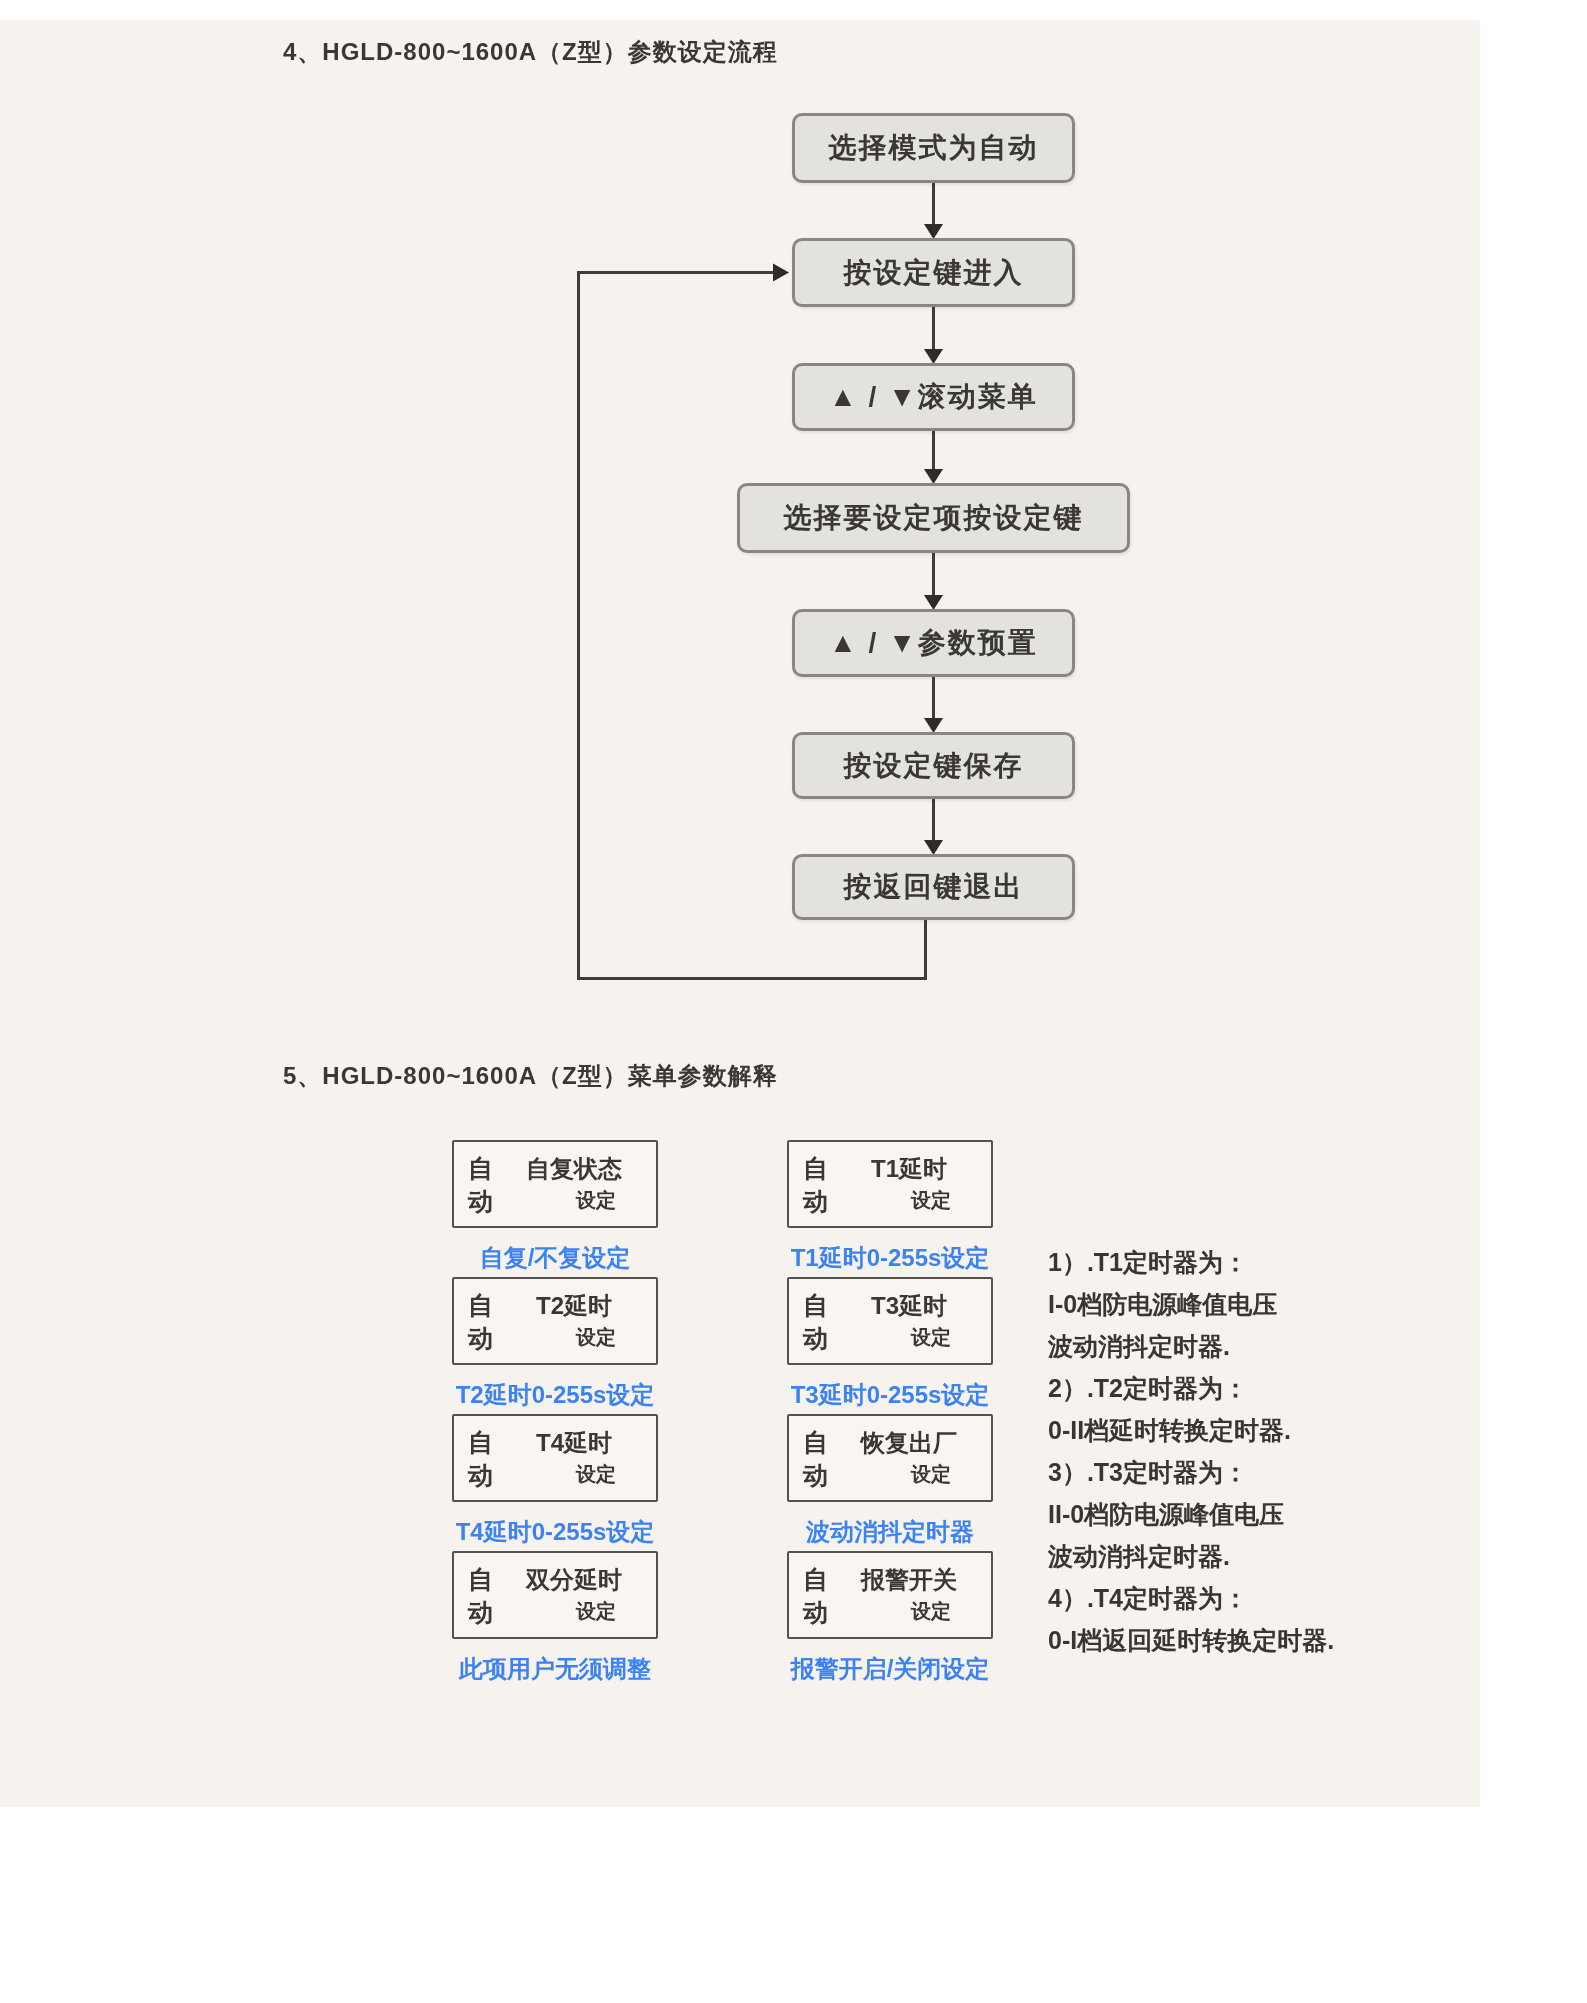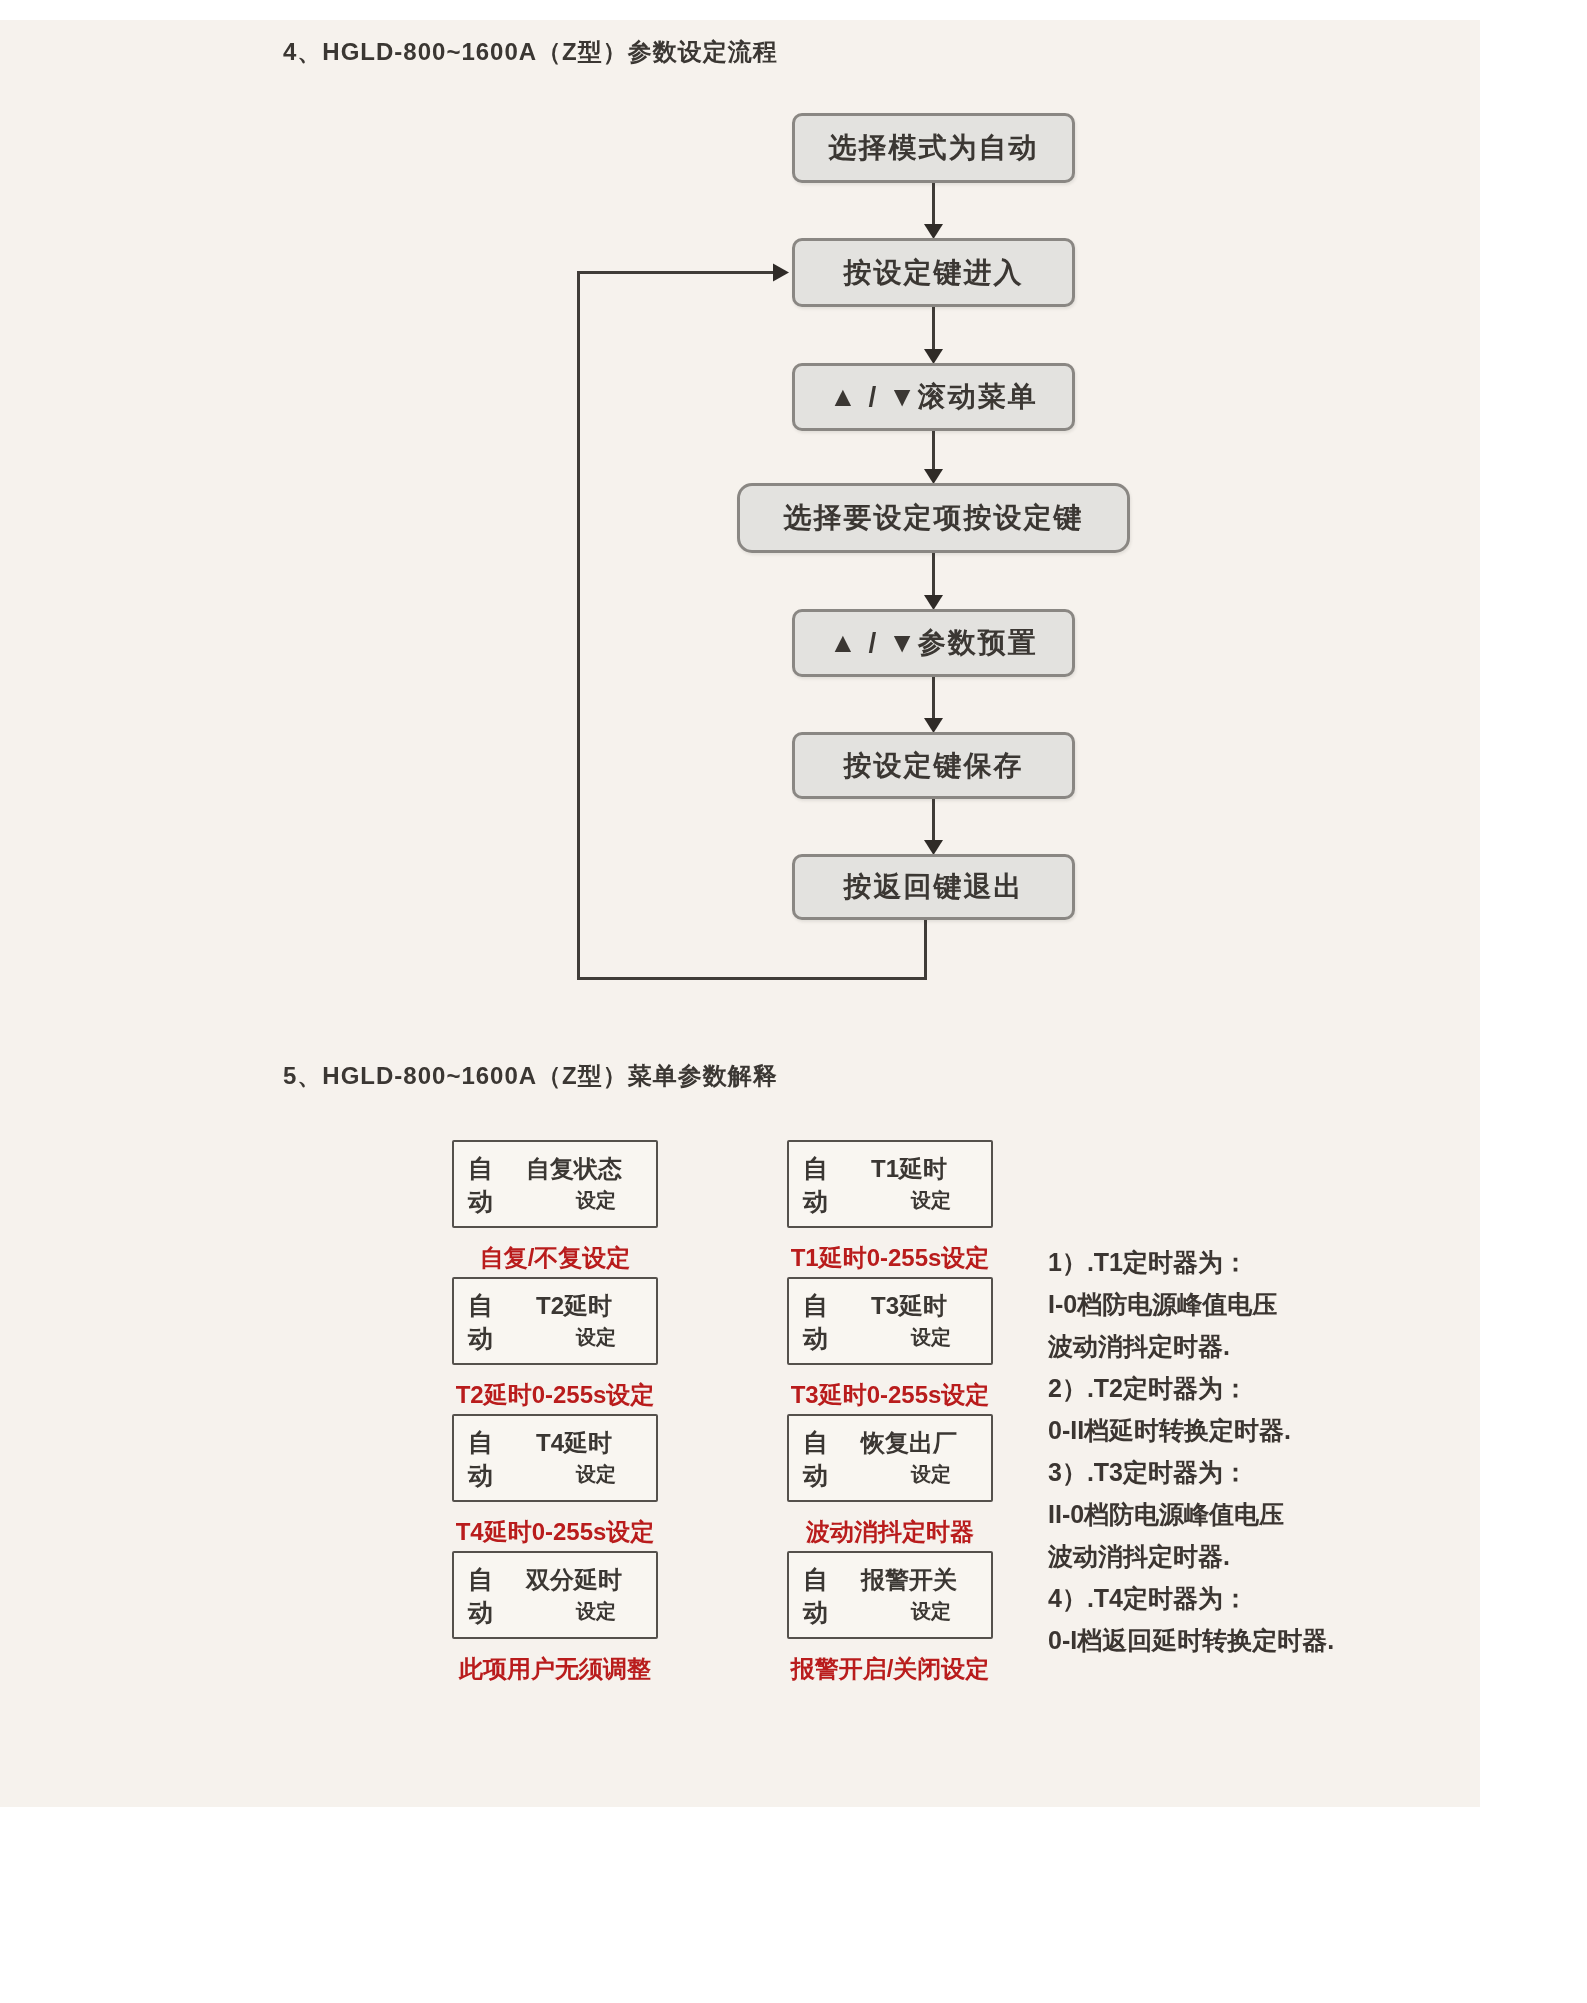--- a/index.html
+++ b/index.html
@@ -23,21 +23,21 @@
   .flow-box{
     position:absolute;background:#e3e2df;border:3px solid #8a8783;
     border-radius:10px;display:flex;align-items:center;justify-content:center;
     font-size:28px;font-weight:bold;color:#3b3733;letter-spacing:2px;
     box-sizing:border-box;box-shadow:1px 2px 3px rgba(60,55,50,0.10);
     white-space:nowrap;
   }
   #fstep0{left:792px;top:113px;width:283px;height:70px;}
   #fstep1{left:792px;top:238px;width:283px;height:69px;}
   #fstep2{left:792px;top:363px;width:283px;height:68px;}
-  #fstep3{left:737px;top:483px;width:393px;height:70px;border-radius:15px;}
+  #fstep3{left:737px;top:483px;width:393px;height:70px;}
   #fstep4{left:792px;top:609px;width:283px;height:68px;}
   #fstep5{left:792px;top:732px;width:283px;height:67px;}
   #fstep6{left:792px;top:854px;width:283px;height:66px;}
   #connectors{position:absolute;left:0;top:0;width:1480px;height:1000px;}
   #connectors .ln{stroke:#403c38;stroke-width:3;fill:none;}
   #connectors .ah{fill:#2f2b27;stroke:none;}
 
   
   .menu-cell{position:absolute;width:206px;}
   .menu-box{
@@ -50,21 +50,21 @@
     word-break:break-all;letter-spacing:0;
   }
   .menu-lines{
     flex:1;display:flex;flex-direction:column;justify-content:space-between;
     padding:1px 2px 2px 2px;
   }
   .menu-l1{text-align:center;font-size:24px;font-weight:bold;white-space:nowrap;}
   .menu-l2{text-align:center;font-size:20px;font-weight:bold;padding-left:44px;}
   .menu-caption{
     position:relative;margin-top:14px;width:280px;margin-left:-37px;
-    text-align:center;font-size:24px;font-weight:bold;color:#b91c1c;
+    text-align:center;font-size:24px;font-weight:bold;color:#3b82f6;
     white-space:nowrap;
   }
   .col-l{left:452px;}
   .col-r{left:787px;}
   .row-0{top:1140px;}
   .row-1{top:1277px;}
   .row-2{top:1414px;}
   .row-3{top:1551px;}
 
   

